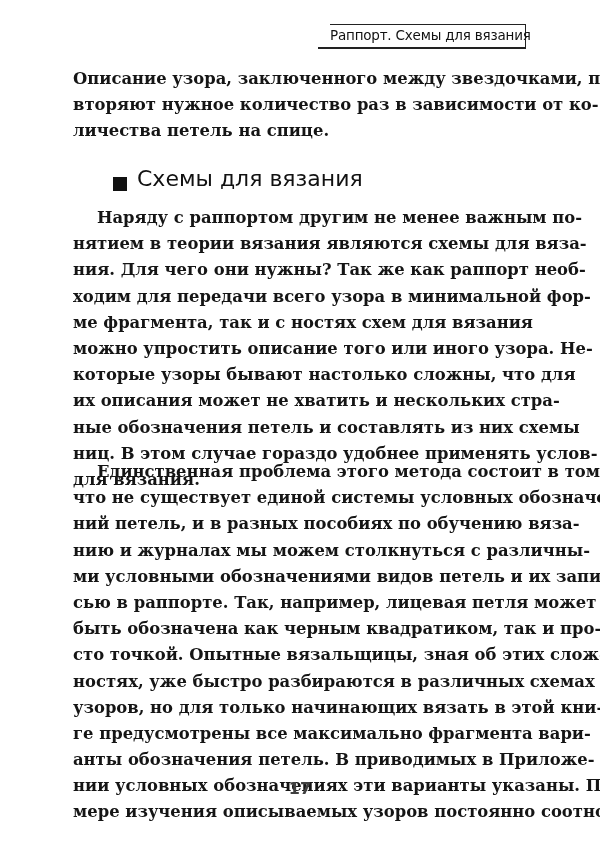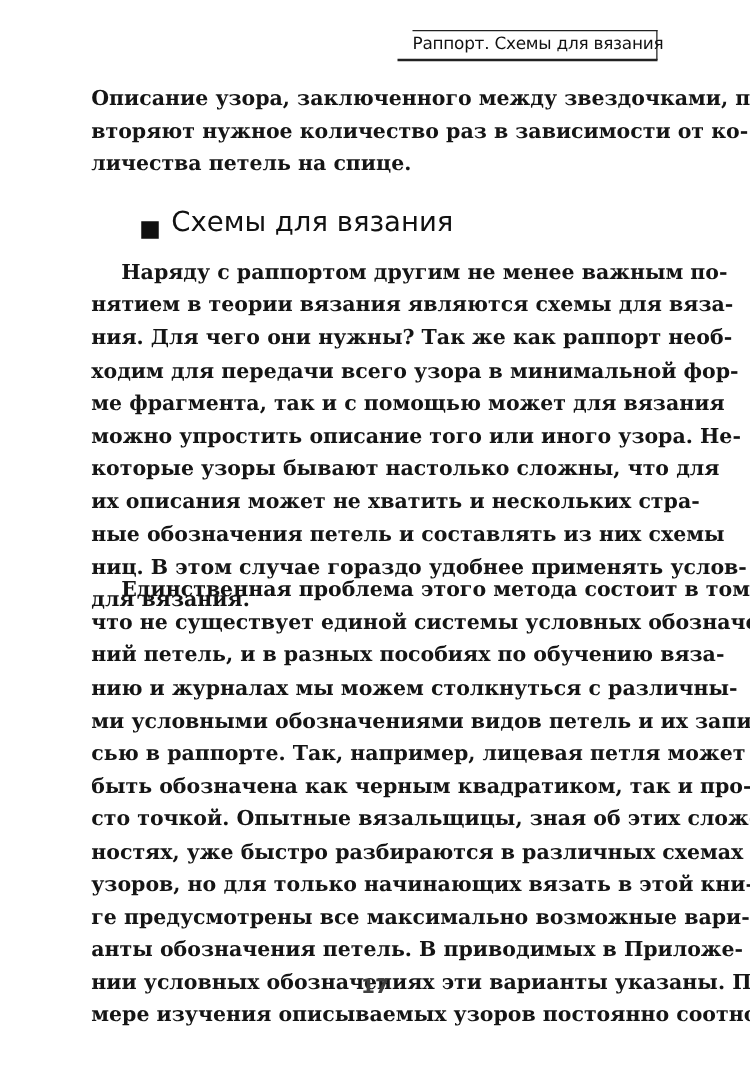--- a/index.html
+++ b/index.html
@@ -127,39 +127,39 @@
 <div class="section-heading">
   <span class="bullet-square"></span>
   <span>Схемы для вязания</span>
 </div>
 
 <div class="body-text p2">
   <span class="line indent">Наряду с раппортом другим не менее важным по-</span>
   <span class="line">нятием в теории вязания являются схемы для вяза-</span>
   <span class="line">ния. Для чего они нужны? Так же как раппорт необ-</span>
   <span class="line">ходим для передачи всего узора в минимальной фор-</span>
-  <span class="line">ме фрагмента, так и с помощью может для вязания</span>
+  <span class="line">ме фрагмента, так и с ностях схем для вязания</span>
   <span class="line">можно упростить описание того или иного узора. Не-</span>
   <span class="line">которые узоры бывают настолько сложны, что для</span>
   <span class="line">их описания может не хватить и нескольких стра-</span>
   <span class="line">ные обозначения петель и составлять из них схемы</span>
   <span class="line">ниц. В этом случае гораздо удобнее применять услов-</span>
   <span class="line last">для вязания.</span>
 </div>
 
 <div class="body-text p3">
   <span class="line indent">Единственная проблема этого метода состоит в том,</span>
   <span class="line">что не существует единой системы условных обозначе-</span>
   <span class="line">ний петель, и в разных пособиях по обучению вяза-</span>
   <span class="line">нию и журналах мы можем столкнуться с различны-</span>
   <span class="line">ми условными обозначениями видов петель и их запи-</span>
   <span class="line">сью в раппорте. Так, например, лицевая петля может</span>
   <span class="line">быть обозначена как черным квадратиком, так и про-</span>
   <span class="line">сто точкой. Опытные вязальщицы, зная об этих слож-</span>
   <span class="line">ностях, уже быстро разбираются в различных схемах</span>
   <span class="line">узоров, но для только начинающих вязать в этой кни-</span>
-  <span class="line">ге предусмотрены все максимально возможные вари-</span>
+  <span class="line">ге предусмотрены все максимально фрагмента вари-</span>
   <span class="line">анты обозначения петель. В приводимых в Приложе-</span>
   <span class="line">нии условных обозначениях эти варианты указаны. По</span>
   <span class="line">мере изучения описываемых узоров постоянно соотно-</span>
 </div>
 
 <div class="page-number">17</div>
 
 </body></html>

